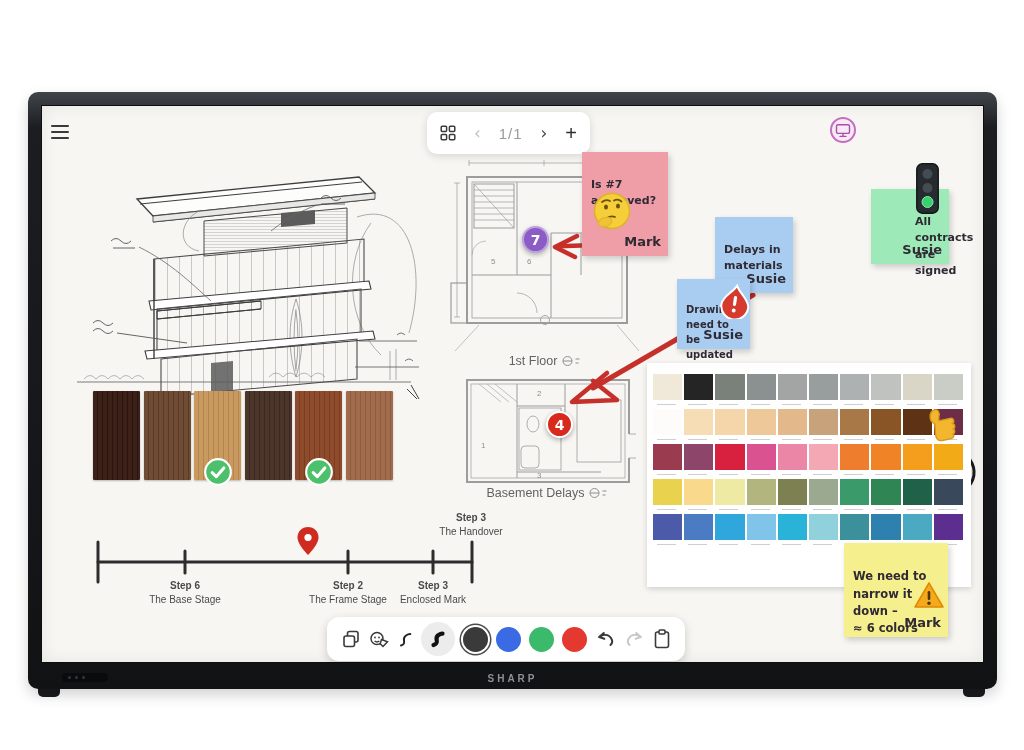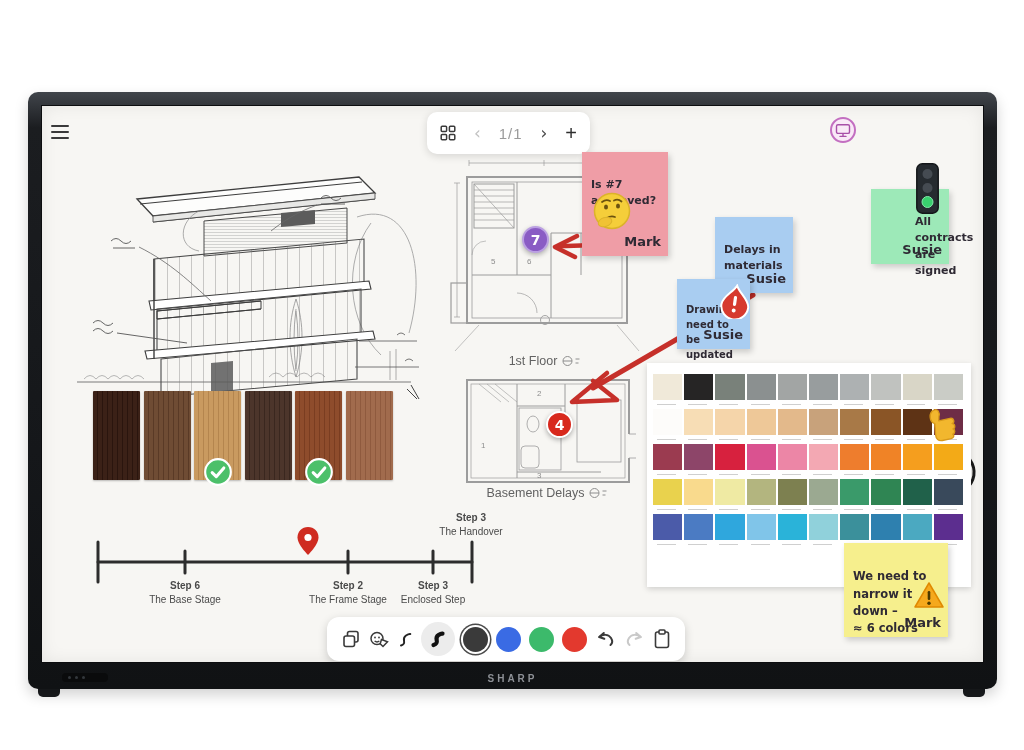--- a/index.html
+++ b/index.html
@@ -289,21 +289,21 @@
           <circle cx="217" cy="30.5" r="3.6" fill="#fff"></circle>
         </g>
       </svg>
       <div class="tl-label" style="left:34px;top:72px">
         <b>Step 6</b><br><span>The Base Stage</span>
       </div>
       <div class="tl-label" style="left:197px;top:72px">
         <b>Step 2</b><br><span>The Frame Stage</span>
       </div>
       <div class="tl-label" style="left:282px;top:72px">
-        <b>Step 3</b><br><span>Enclosed Step</span>
+        <b>Step 3</b><br><span>Enclosed Mark</span>
       </div>
       <div class="tl-label" style="left:320px;top:4px">
         <b>Step 3</b><br><span>The Handover</span>
       </div>
     </div>
 
     <div class="palette">
       <div class="sw-rows">
           <div class="sw-row">
             <div class="sw" style="background: rgb(240, 233, 217);"></div>

